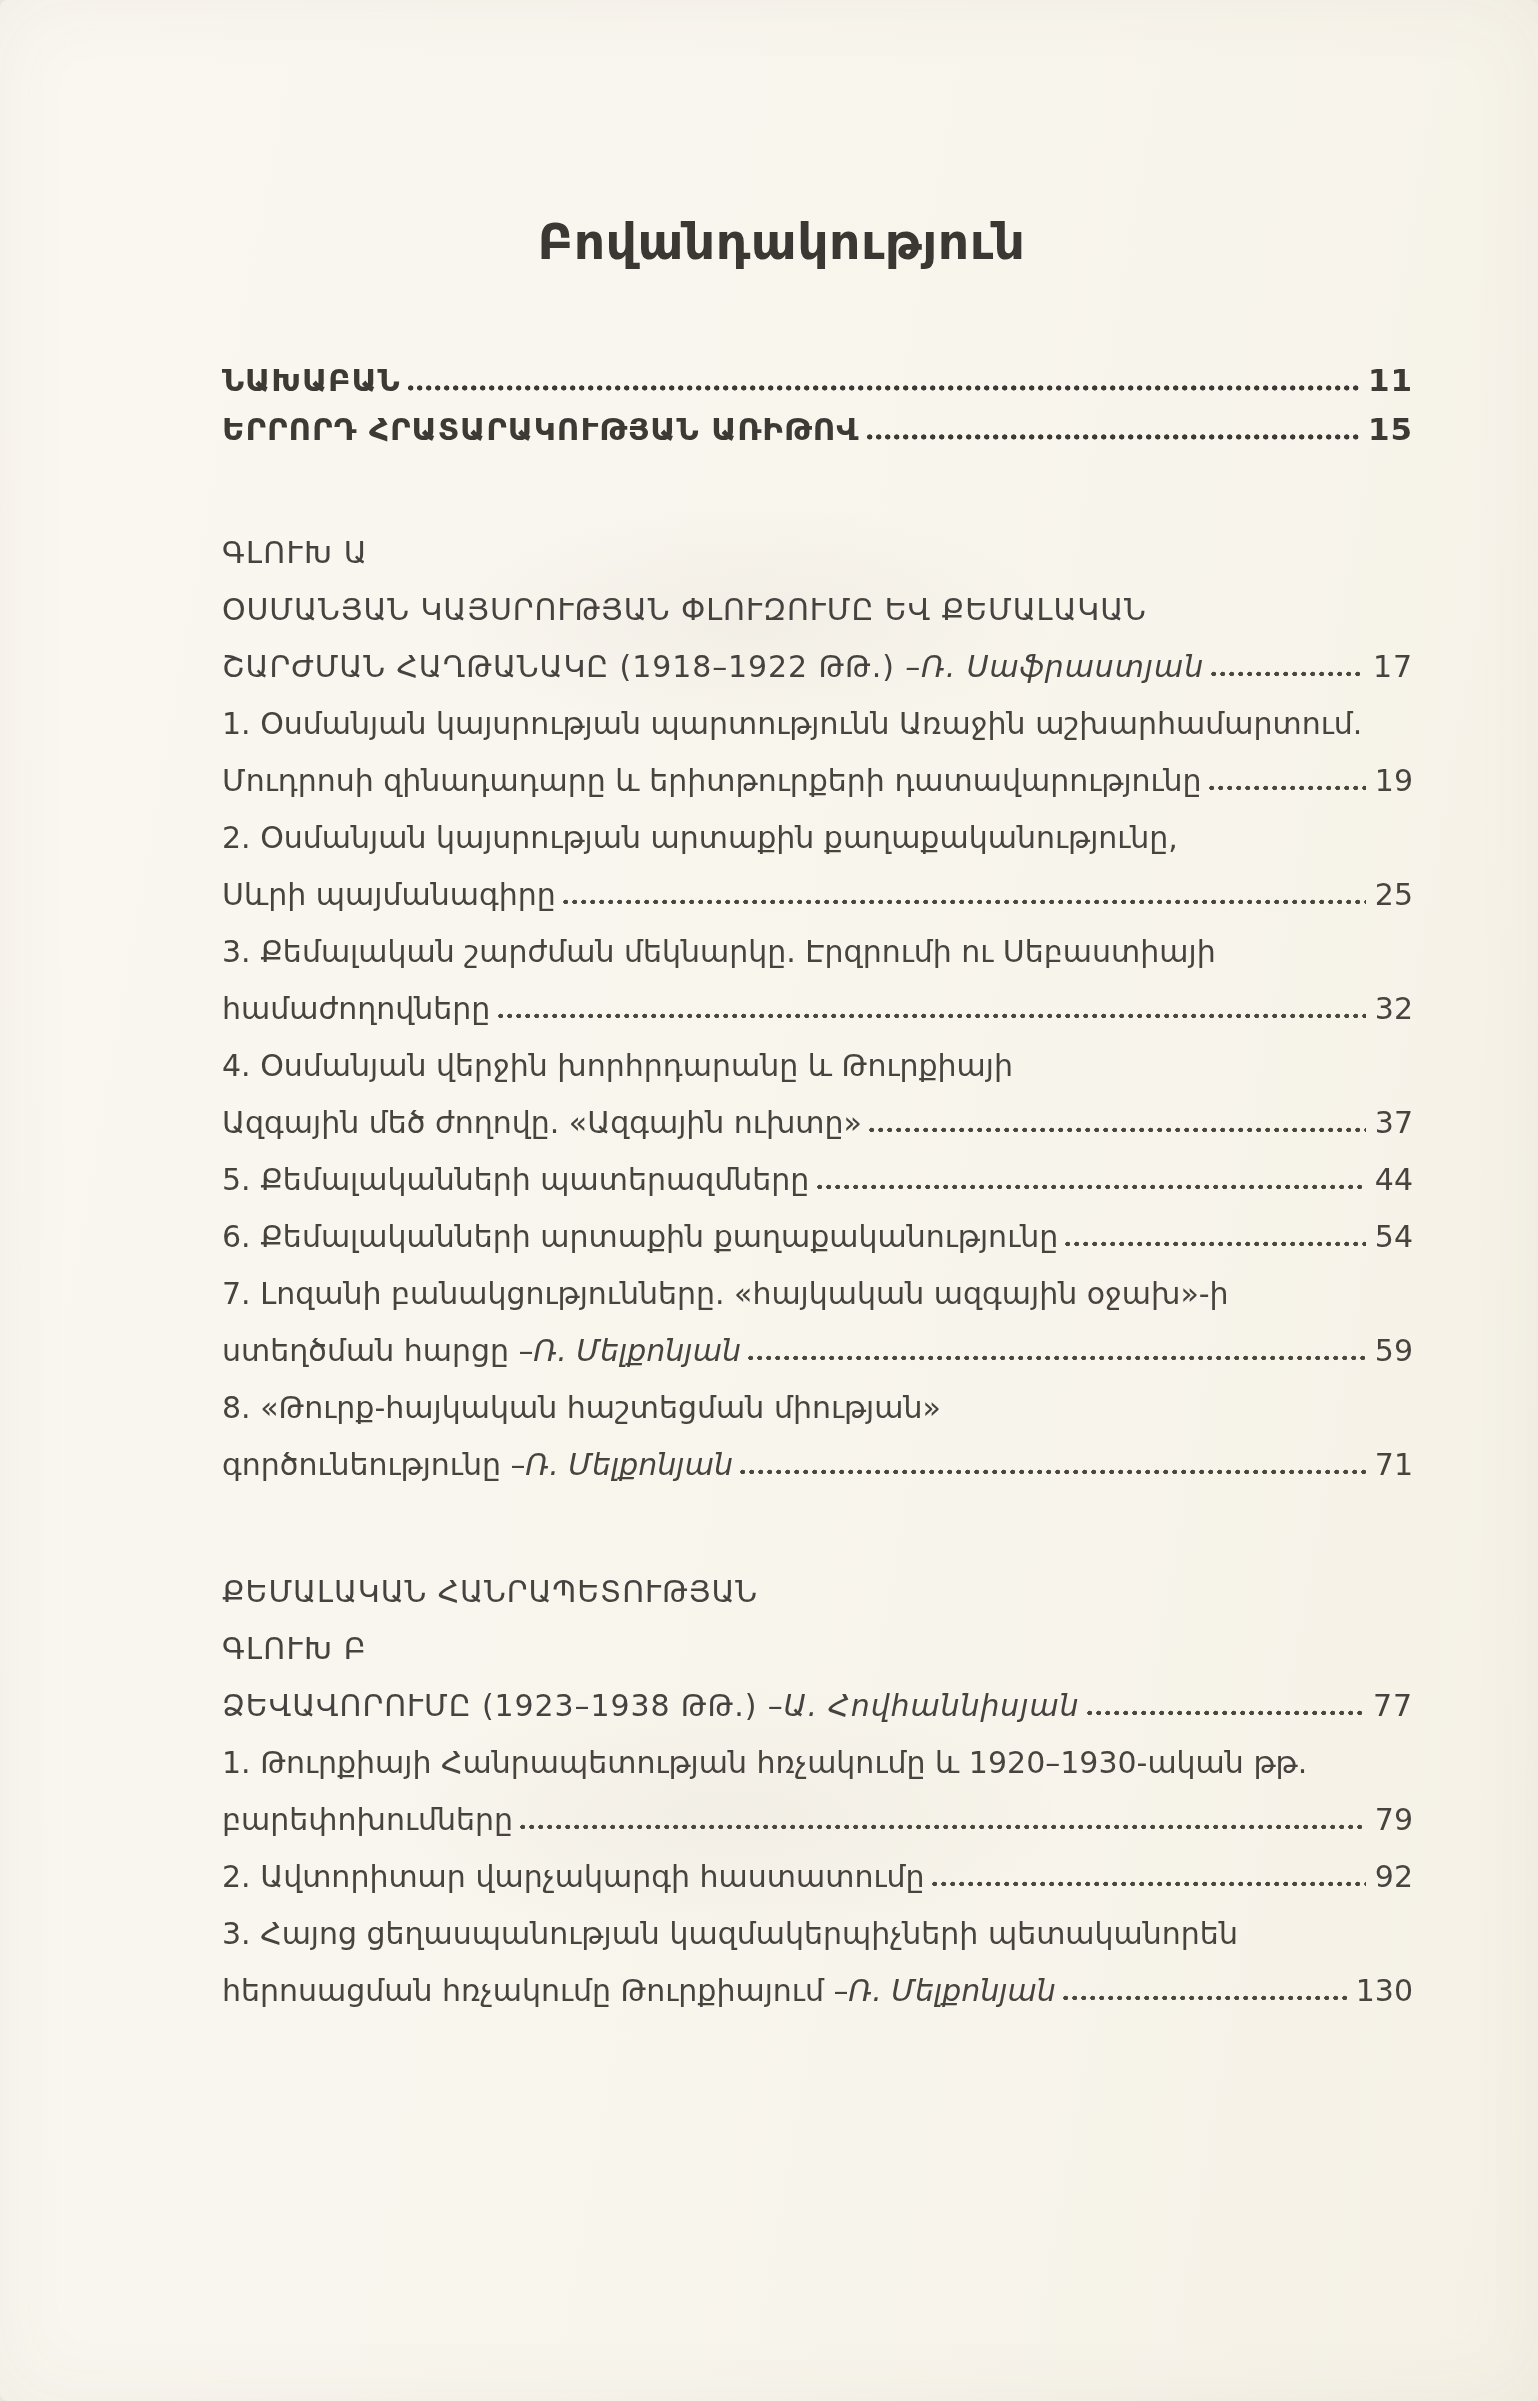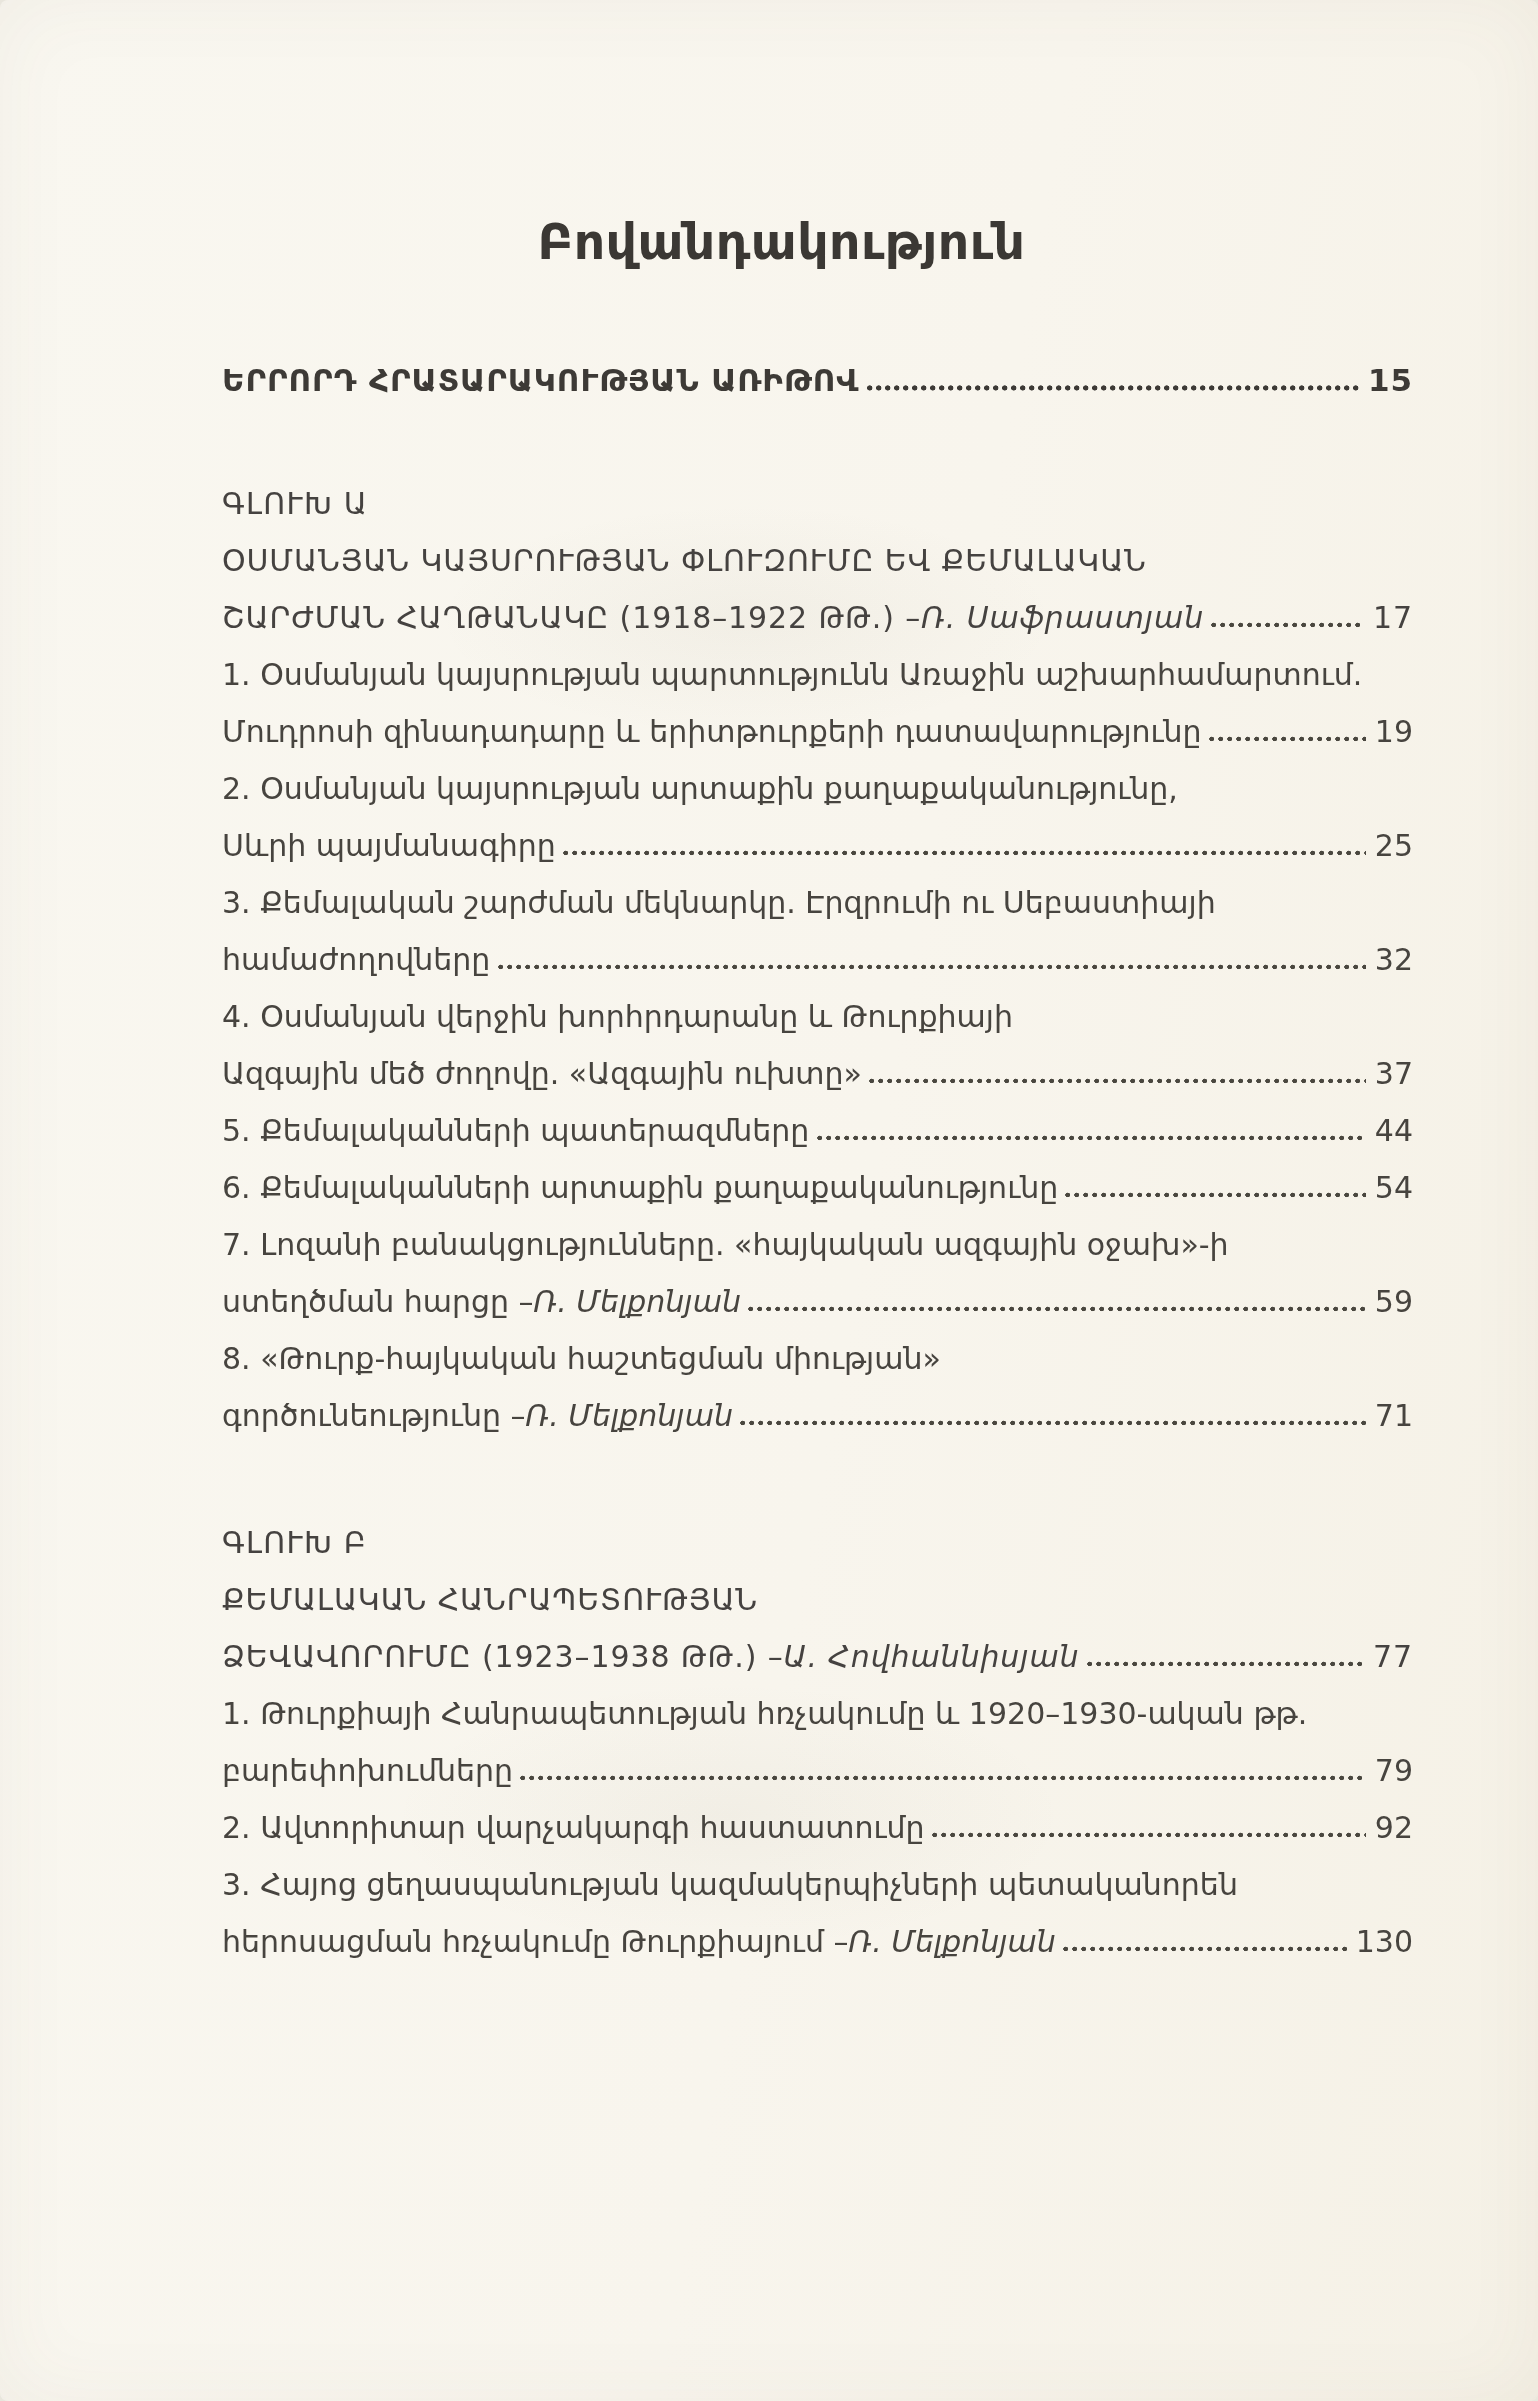--- a/index.html
+++ b/index.html
@@ -77,20 +77,25 @@
 <body>
 
 <div class="page">
   <div class="ghost" style="left:432px; top:503px; width:629px; height:234px;"></div>
   <div class="ghost" style="left:387px; top:1681px; width:683px; height:270px;"></div>
   <div class="content">
     <h1 class="title">Բովանդակություն</h1>
     <div id="toc-body">
         <div class="front-block">
           <div class="row front">
+            <span class="text">ՆԱԽԱԲԱՆ</span>
+            <span class="dots"></span>
+            <span class="pagenum">11</span>
+          </div>
+          <div class="row front">
             <span class="text">ԵՐՐՈՐԴ ՀՐԱՏԱՐԱԿՈՒԹՅԱՆ ԱՌԻԹՈՎ</span>
             <span class="dots"></span>
             <span class="pagenum">15</span>
           </div>
         </div>
         <div class="chapter">
           <div class="row heading">
             <span class="text">ԳԼՈՒԽ Ա</span>
           </div>
           <div class="row caps">
@@ -157,25 +162,25 @@
             <span class="text">8. «Թուրք-հայկական հաշտեցման միության»</span>
           </div>
           <div class="row item">
             <span class="text">գործունեությունը – </span>
             <span class="author">Ռ. Մելքոնյան</span>
             <span class="dots"></span>
             <span class="pagenum">71</span>
           </div>
         </div>
         <div class="chapter">
+          <div class="row caps">
+            <span class="text">ՔԵՄԱԼԱԿԱՆ ՀԱՆՐԱՊԵՏՈՒԹՅԱՆ</span>
+          </div>
           <div class="row heading">
             <span class="text">ԳԼՈՒԽ Բ</span>
-          </div>
-          <div class="row caps">
-            <span class="text">ՔԵՄԱԼԱԿԱՆ ՀԱՆՐԱՊԵՏՈՒԹՅԱՆ</span>
           </div>
           <div class="row caps">
             <span class="text">ՁԵՎԱՎՈՐՈՒՄԸ (1923–1938 ԹԹ.) – </span>
             <span class="author">Ա. Հովհաննիսյան</span>
             <span class="dots"></span>
             <span class="pagenum">77</span>
           </div>
           <div class="row item">
             <span class="text">1. Թուրքիայի Հանրապետության հռչակումը և 1920–1930-ական թթ.</span>
           </div>

